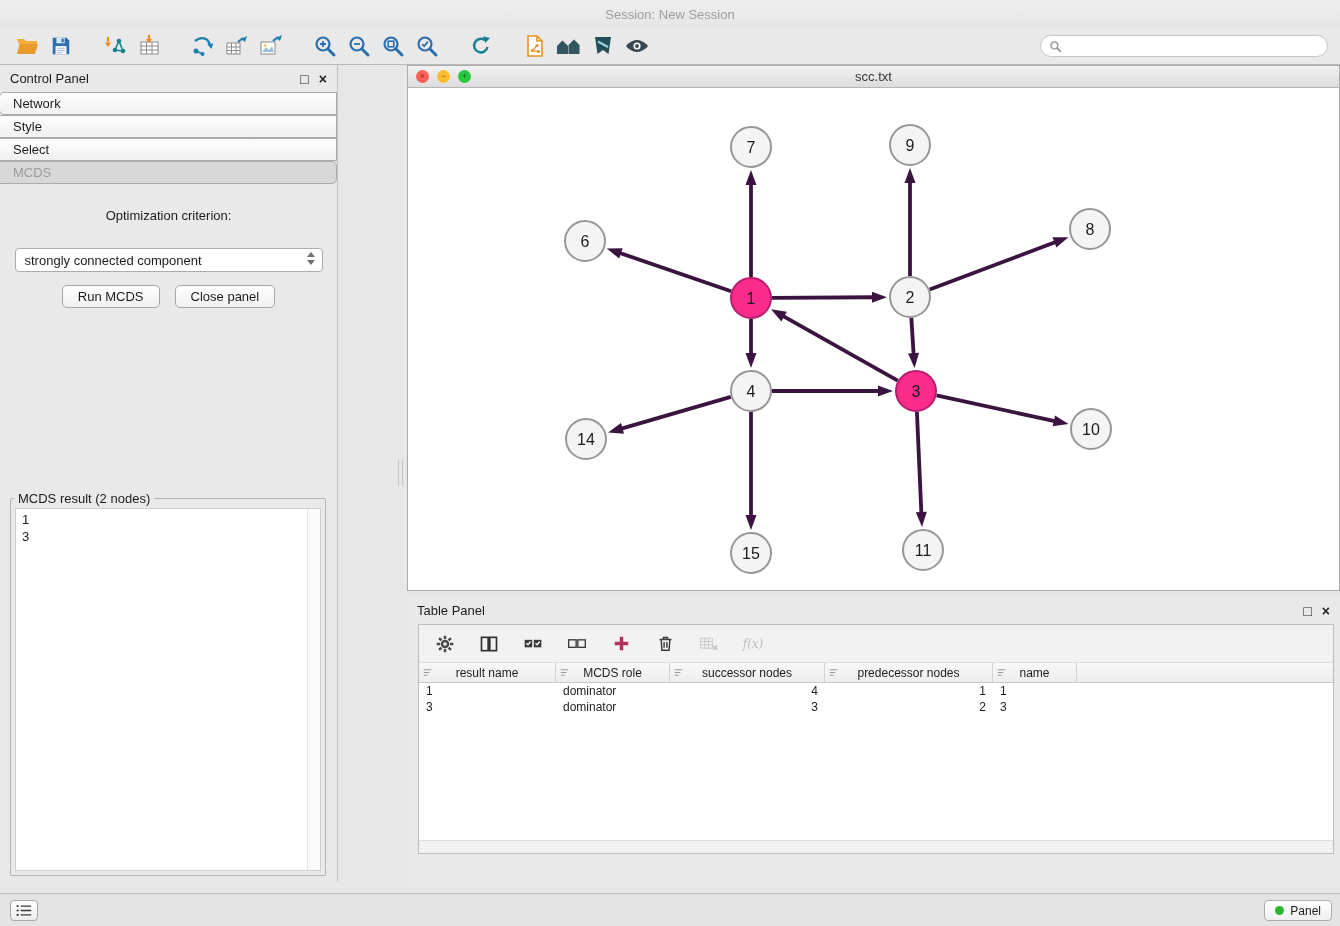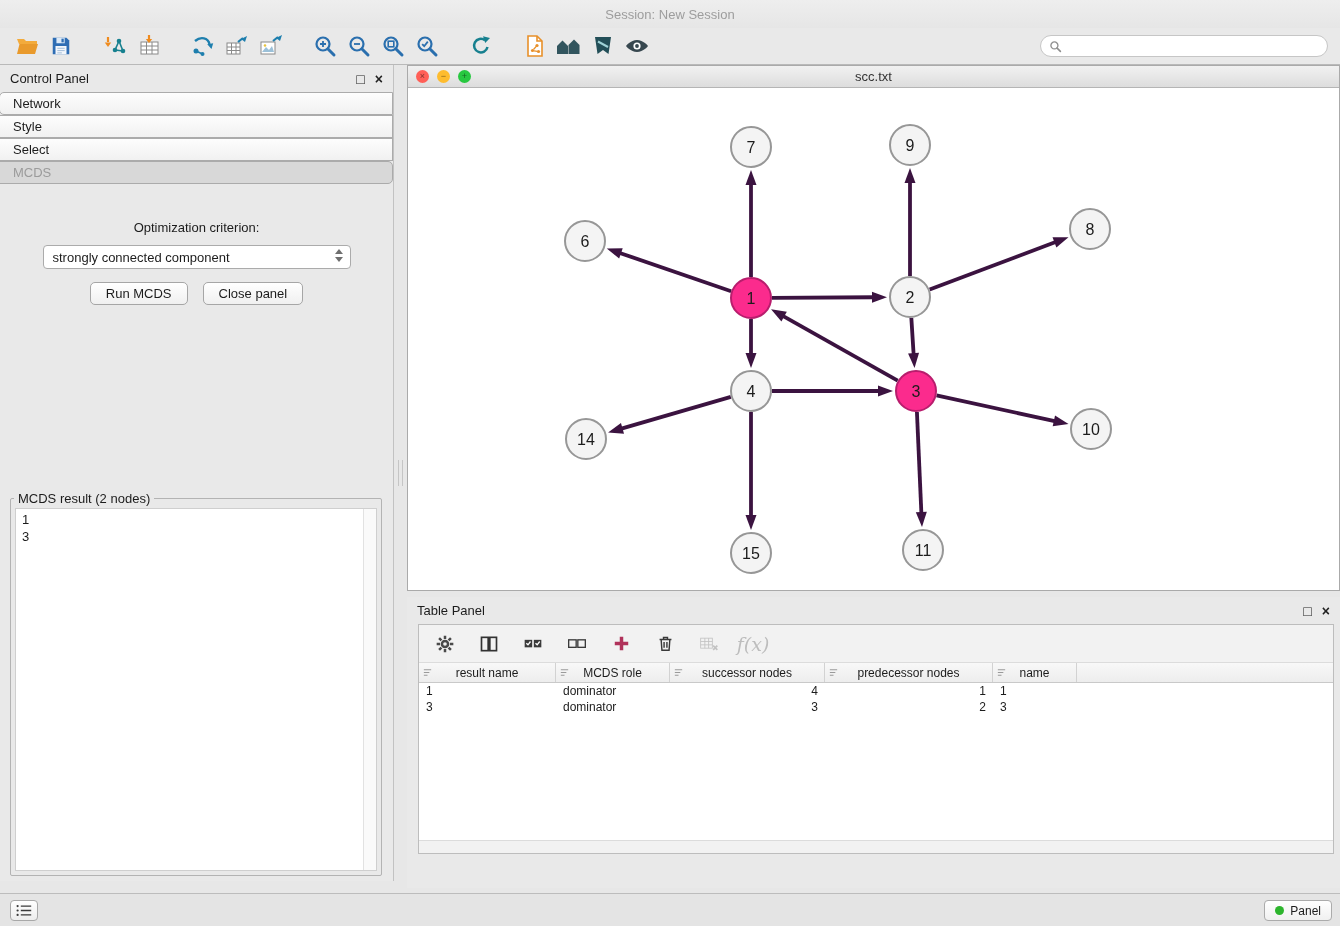--- a/index.html
+++ b/index.html
@@ -31,40 +31,40 @@
     position:absolute; right:12px; top:7px; width:288px; height:22px;
     background:#fff; border:1px solid #c6c6c6; border-radius:12px;
     display:flex; align-items:center; padding-left:8px;
   }
   .search-box input {
     border:none; outline:none; background:transparent; flex:1;
     font-size:13px; font-family:inherit; padding-left:5px; height:18px;
   }
   
   .control-panel {
-    position:absolute; left:0; top:65px; width:394px; height:816px;
+    position:absolute; left:0; top:65px; width:338px; height:816px;
     background:#e9e9e9; border-right:1px solid #c2c2c2;
   }
   .panel-header {
     height:27px; display:flex; align-items:center; padding:0 10px;
     font-size:13px;
   }
   .panel-header .spacer { flex:1; }
   .panel-glyph { font-size:14px; font-weight:bold; color:#222; margin-left:10px; line-height:1; }
   .seg-tabs { display:flex; justify-content:center;flex-direction:column; }
   .seg-tab {
     border:1px solid #ababab; background:linear-gradient(#fdfdfd,#f1f1f1);
     padding:3px 13px; font-size:13px; margin-left:-1px; color:#1c1c1c;
   }
   .seg-tab:first-child { border-radius:5px 0 0 5px; }
   .seg-tab:last-child { border-radius:0 5px 5px 0; }
   .seg-tab.active { background:#d8d8d8; color:#9b9b9b; }
-  .opt-label { text-align:center; margin-top:36px; font-size:13px; }
+  .opt-label { text-align:center; margin-top:24px; font-size:13px; }
   .dropdown {
-    margin:10px auto 0; width:308px; height:24px; background:#fff;
+    margin:25px auto 0; width:308px; height:24px; background:#fff;
     border:1px solid #ababab; border-radius:4px;
     display:flex; align-items:center; padding:0 22px 0 9px;
     font-size:13px; position:relative;
   }
   .dd-chevrons { position:absolute; right:7px; top:3px; display:flex; flex-direction:column; line-height:0; }
   .dd-chevrons span { width:0; height:0; border-left:4px solid transparent; border-right:4px solid transparent; }
   .dd-up { border-bottom:5px solid #6f6f6f; margin-bottom:3px; }
   .dd-down { border-top:5px solid #6f6f6f; }
   .btn-row { display:flex; justify-content:center; gap:15px; margin-top:13px; }
   .push-btn {
@@ -116,21 +116,21 @@
   }
   .table-area {
     position:absolute; left:11px; right:6px; top:27px; bottom:34px;
     background:#fff; border:1px solid #bdbdbd;
   }
   .tbl-toolbar {
     height:38px; background:#f2f2f2; border-bottom:1px solid #dcdcdc;
     display:flex; align-items:center; padding-left:14px; gap:20px;
   }
   .tbl-toolbar .icon-btn { width:24px; height:26px; }
-  .fx-label { font-family:"DejaVu Serif","Liberation Serif",serif; font-style:italic; font-size:19px; color:#bdbdbd; }
+  .fx-label { font-family:"DejaVu Serif","Liberation Serif",serif; font-style:italic; font-size:12px; color:#bdbdbd; }
   .tbl-header { display:flex; height:20px; background:linear-gradient(#f8f8f8,#ededed); border-bottom:1px solid #c9c9c9; }
   .th {
     position:relative; display:flex; align-items:center; justify-content:center;
     font-size:12px; border-right:1px solid #d2d2d2; overflow:hidden; white-space:nowrap;
   }
   .th svg { position:absolute; left:3px; }
   .tr { display:flex; height:16px; }
   .td { font-size:12px; line-height:16px; padding:0 7px; white-space:nowrap; overflow:hidden; }
   .tbl-hscroll {
     position:absolute; left:0; right:0; bottom:0; height:13px;

